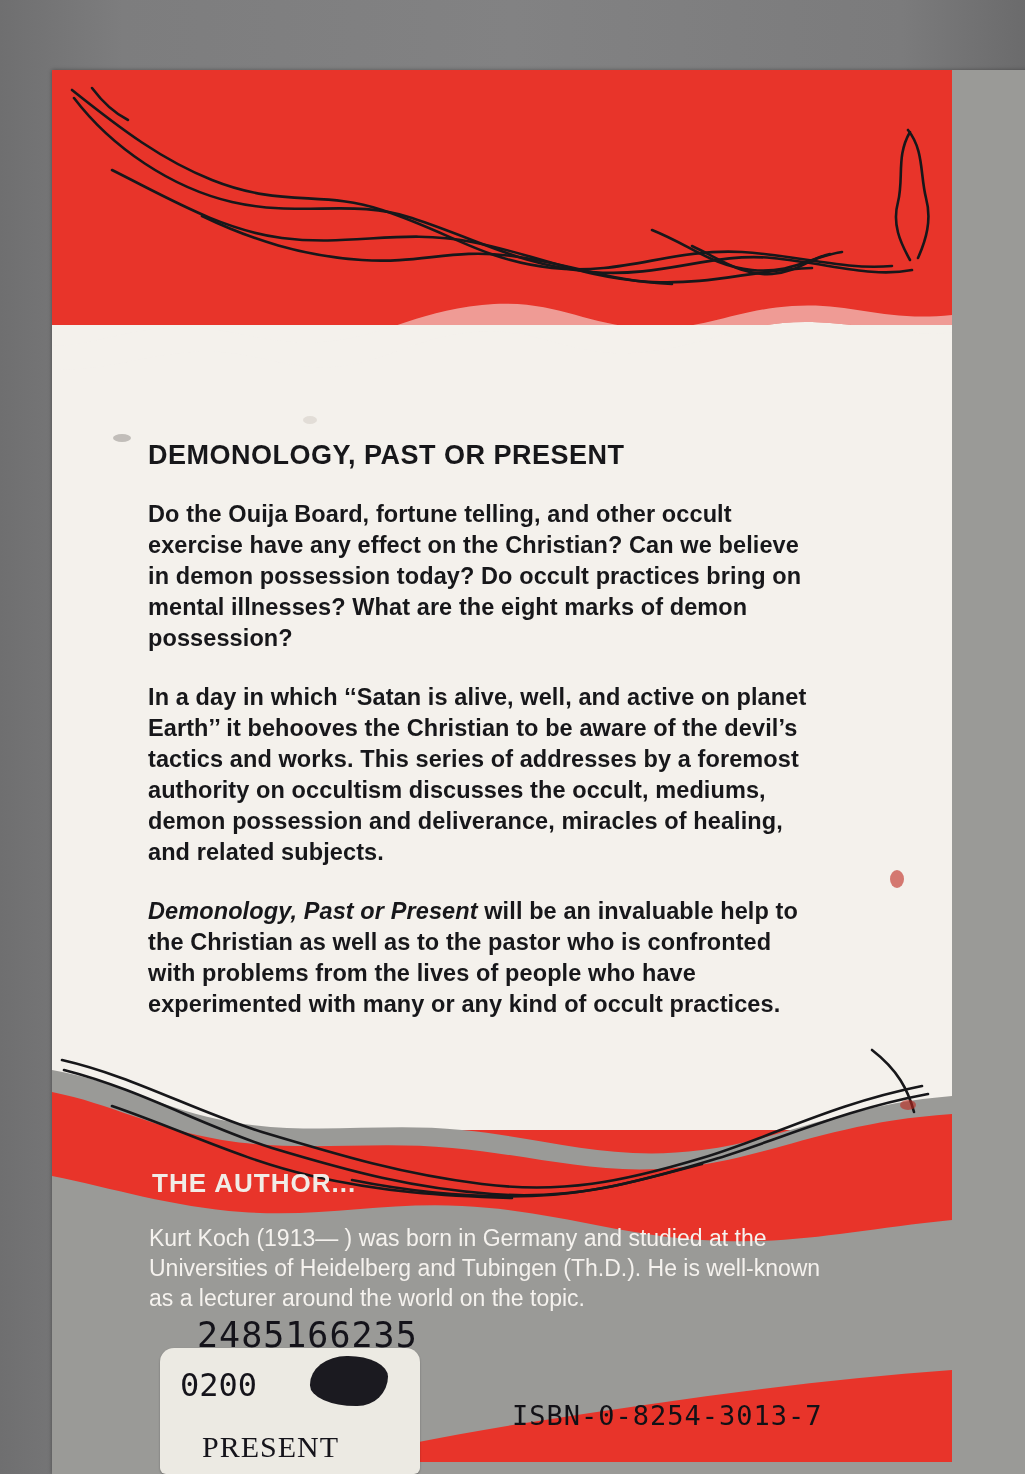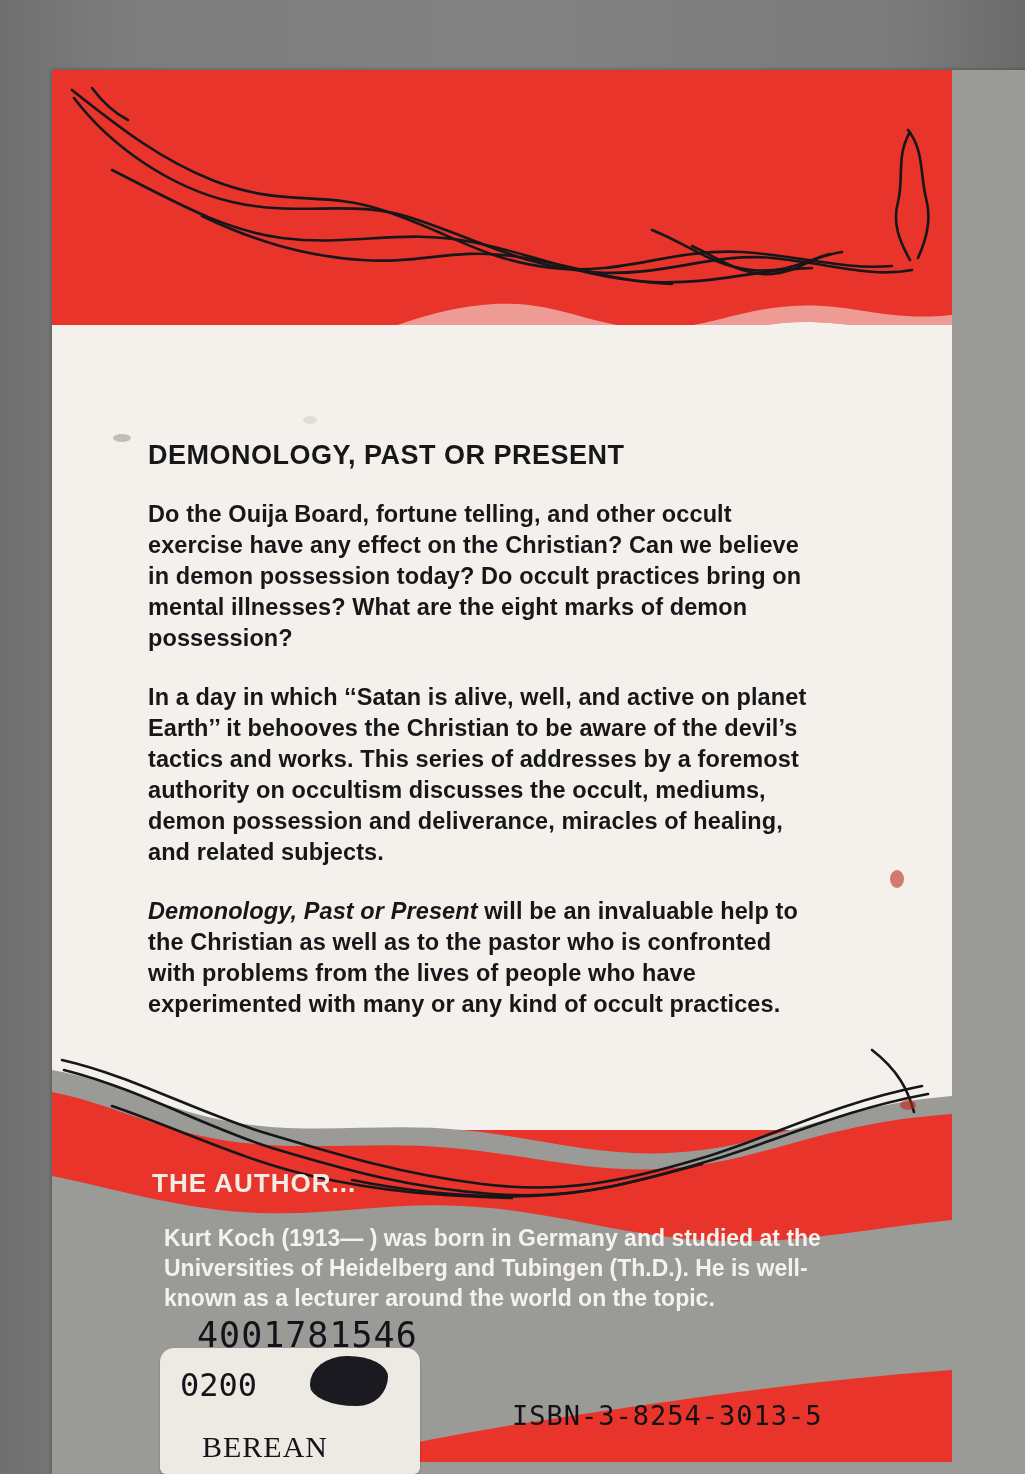--- a/index.html
+++ b/index.html
@@ -111,23 +111,23 @@
   .author-head {
     font-size: 26px;
     font-weight: bold;
     color: #f1ece6;
     letter-spacing: 1px;
     margin: 0 0 24px 4px;
   }
   .author-text {
     font-size: 23px;
     line-height: 30px;
-    font-weight: bold;
+    font-weight: normal;
     color: #f5f2ee;
-    margin: 16px;
+    margin: 1px;
   }
 
   
   .stock-number {
     position: absolute;
     left: 145px;
     top: 1245px;
     font-family: "DejaVu Sans Mono", monospace;
     font-size: 35px;
     letter-spacing: 1px;
@@ -257,24 +257,24 @@
       <p class="para">Do the Ouija Board, fortune telling, and other occult exercise have any effect on the Christian? Can we believe in demon possession today? Do occult practices bring on mental illnesses? What are the eight marks of demon possession?</p>
       <p class="para">In a day in which ‘‘Satan is alive, well, and active on planet Earth’’ it behooves the Christian to be aware of the devil’s tactics and works. This series of addresses by a foremost authority on occultism discusses the occult, mediums, demon possession and deliverance, miracles of healing, and related subjects.</p>
       <p class="para"><span class="ital">Demonology, Past or Present</span><span> will be an invaluable help to the Christian as well as to the pastor who is confronted with problems from the lives of people who have experimented with many or any kind of occult practices.</span></p>
     </div>
 
     <div class="author-block">
       <h2 class="author-head">THE AUTHOR...</h2>
       <p class="author-text">Kurt Koch (1913—        ) was born in Germany and studied at the Universities of Heidelberg and Tubingen (Th.D.). He is well-known as a lecturer around the world on the topic.</p>
     </div>
 
-    <div class="stock-number">4001781546</div>
+    <div class="stock-number">2485166235</div>
 
     <div class="label-sticker">
       <div class="label-blot"></div>
       <div class="label-num">0200</div>
-      <div class="label-name">BEREAN</div>
+      <div class="label-name">PRESENT</div>
     </div>
 
-    <div class="isbn">ISBN-3-8254-3013-5</div>
+    <div class="isbn">ISBN-0-8254-3013-7</div>
 
   </div>
 </div>
 
 </body></html>

